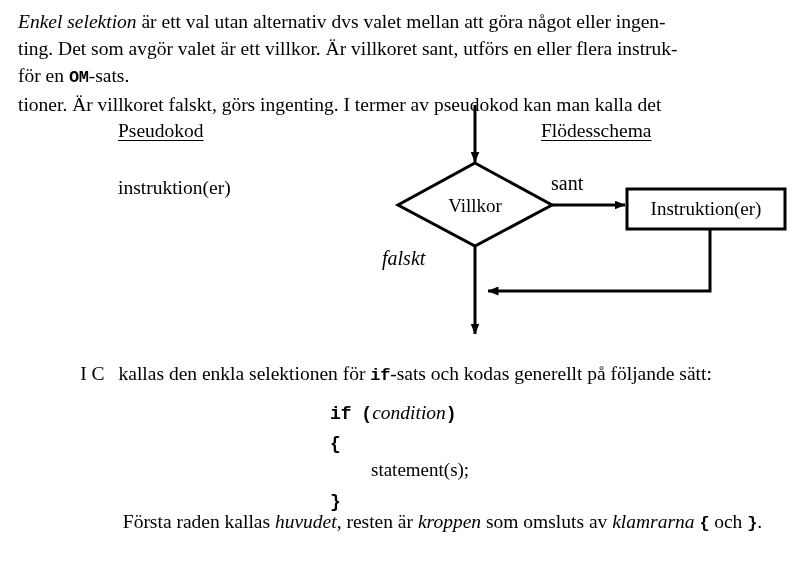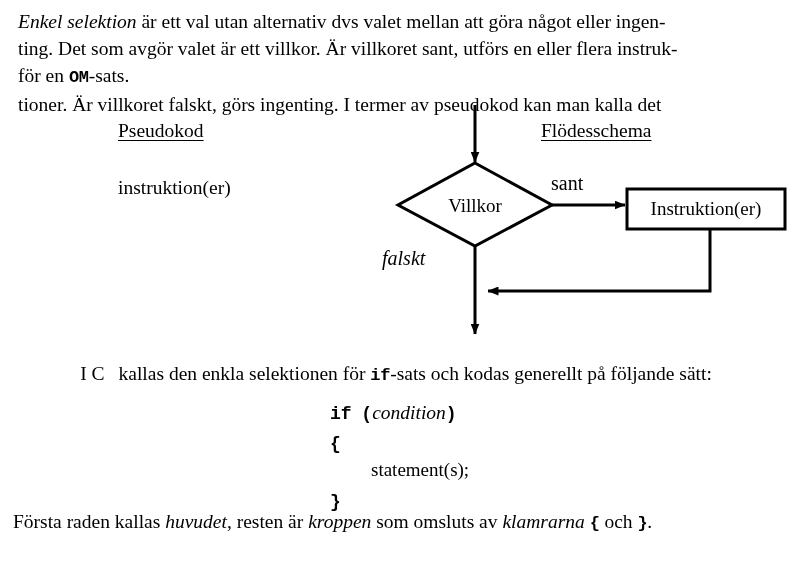--- a/index.html
+++ b/index.html
@@ -45,24 +45,24 @@
   #c-intro-para {
     left: 18px;
     top: 360px;
     width: 756px;
     text-align: center;
     white-space: nowrap;
   }
   #c-intro-para .gap { display: inline-block; width: 14px; }
 
   #closing-para {
-    left: 13px;
+    left: 2px;
     top: 508px;
     width: 760px;
-    text-align: left;
+    text-align: right;
   }
   #closing-para .l { display: block; white-space: nowrap; }
 
   
   .col-head {
     position: absolute;
     font-size: 19.5px;
     text-decoration: underline;
     text-underline-offset: 3px;
     white-space: nowrap;

